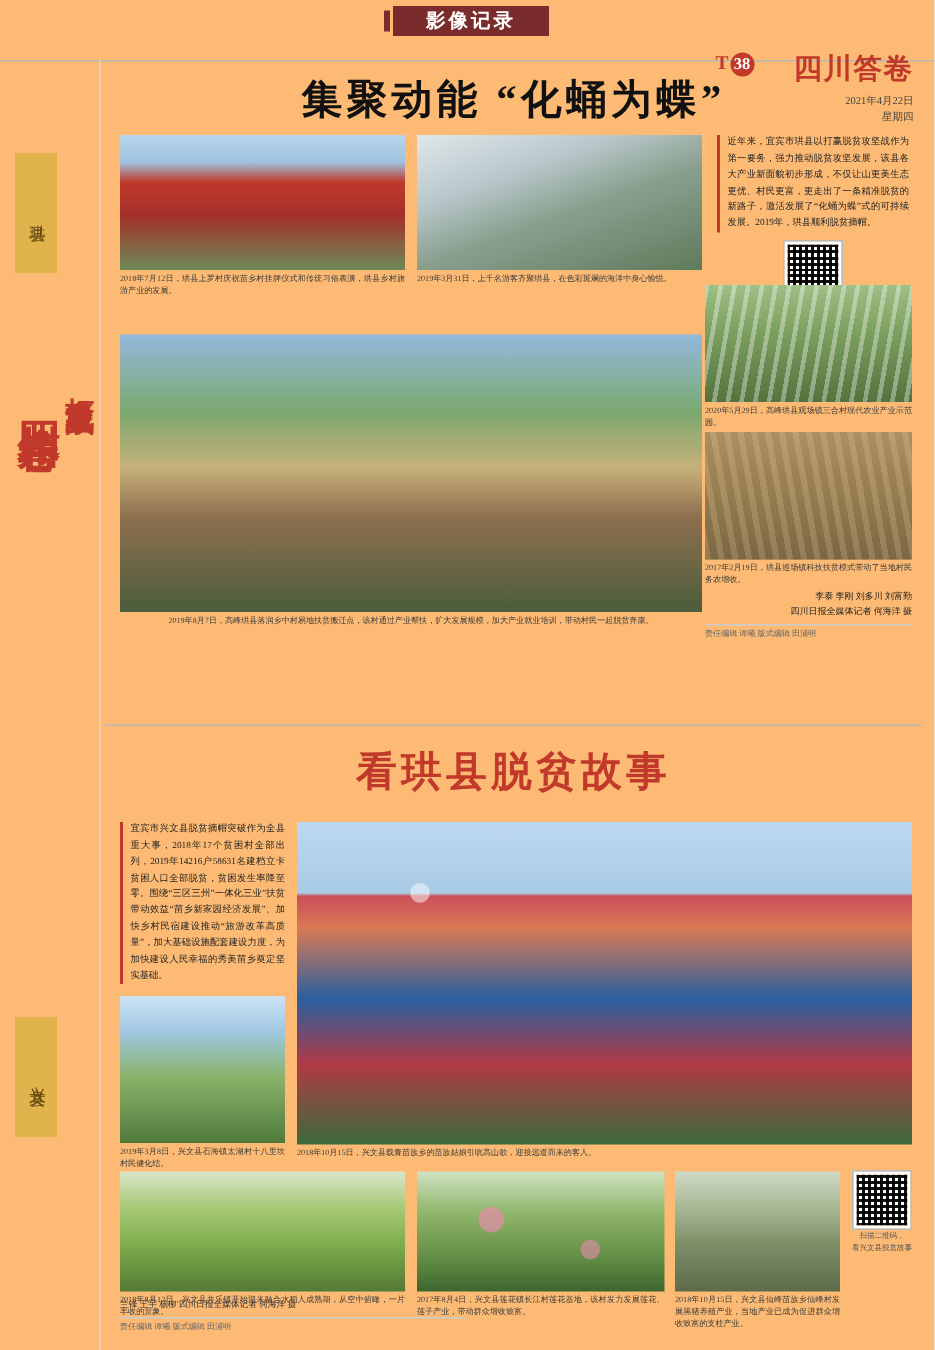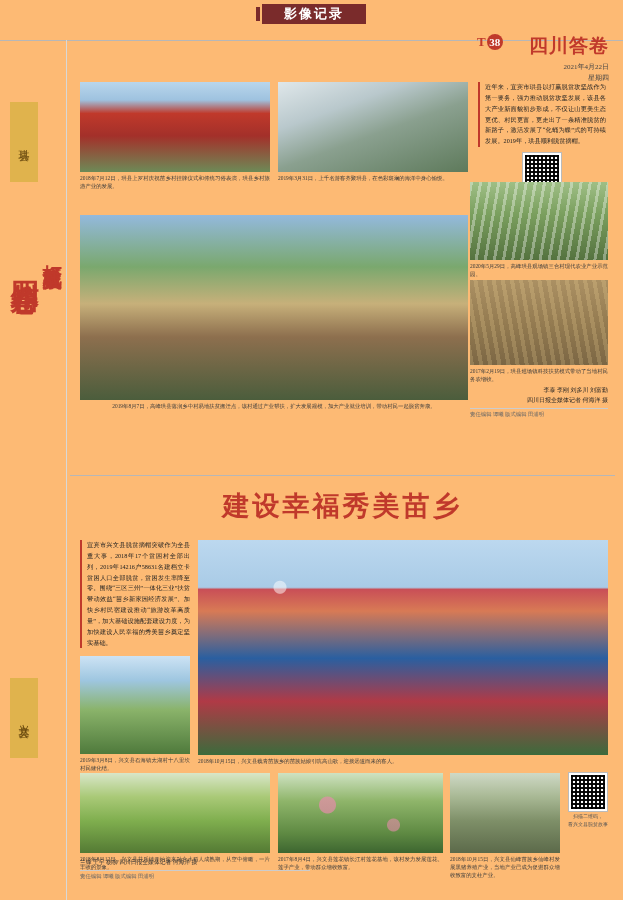--- a/index.html
+++ b/index.html
@@ -285,20 +285,21 @@
       <div class="small">打赢脱贫攻坚战</div>
       <div class="big">四川答卷</div>
     </div>
     <div class="spine-tab two">兴文县</div>
   </div>
 
   <div class="content">
 
     <div style="position:relative;height:425px;">
 
+      <h1 class="headline">集聚动能 “化蛹为蝶”</h1>
 
       <div class="block" style="left:10px; top:42px; width:190px;">
         <div class="photo img-crowd-red" style="height:90px;"></div>
         <div class="caption">2018年7月12日，珙县上罗村庆祝苗乡村挂牌仪式和传统习俗表演，珙县乡村旅游产业的发展。</div>
       </div>
 
       <div class="block" style="left:208px; top:42px; width:190px;">
         <div class="photo img-b" style="height:90px;"></div>
         <div class="caption">2019年3月31日，上千名游客齐聚珙县，在色彩斑斓的海洋中身心愉悦。</div>
       </div>
@@ -331,21 +332,21 @@
         <div class="byline" style="white-space:pre-line;">李泰 李刚 刘多川 刘富勤
 四川日报全媒体记者 何海洋 摄</div>
         <div class="editor-line">责任编辑 谭曦  版式编辑 田浦明</div>
       </div>
     </div>
 
     <div class="section-divider" style="margin-top:10px;"></div>
 
     <div style="position:relative;height:400px;">
 
-      <h1 class="headline red" style="margin-top:12px;">建设幸福秀美苗乡</h1>
+      <h1 class="headline red" style="margin-top:12px;">看珙县脱贫故事</h1>
 
       <div class="block" style="left:10px; top:52px; width:110px;">
         <div class="lede">宜宾市兴文县脱贫摘帽突破作为全县重大事，2018年17个贫困村全部出列，2019年14216户58631名建档立卡贫困人口全部脱贫，贫困发生率降至零。围绕“三区三州”一体化三业”扶贫带动效益“苗乡新家园经济发展”、加快乡村民宿建设推动“旅游改革高质量”，加大基础设施配套建设力度，为加快建设人民幸福的秀美苗乡奠定坚实基础。</div>
       </div>
 
       <div class="block" style="left:128px; top:52px; width:410px;">
         <div class="photo img-festive" style="height:215px;"></div>
         <div class="caption">2018年10月15日，兴文县载青苗族乡的苗族姑娘引吭高山歌，迎接远道而来的客人。</div>
       </div>
 

